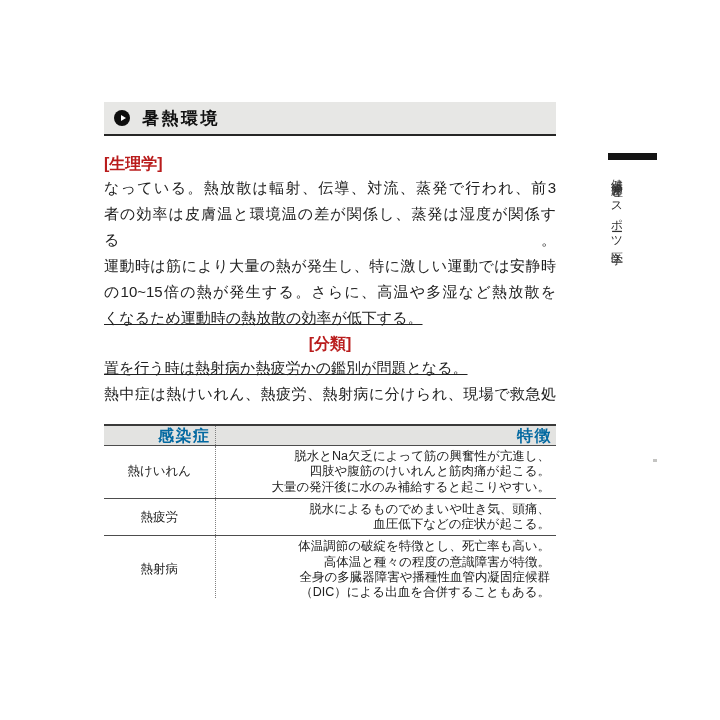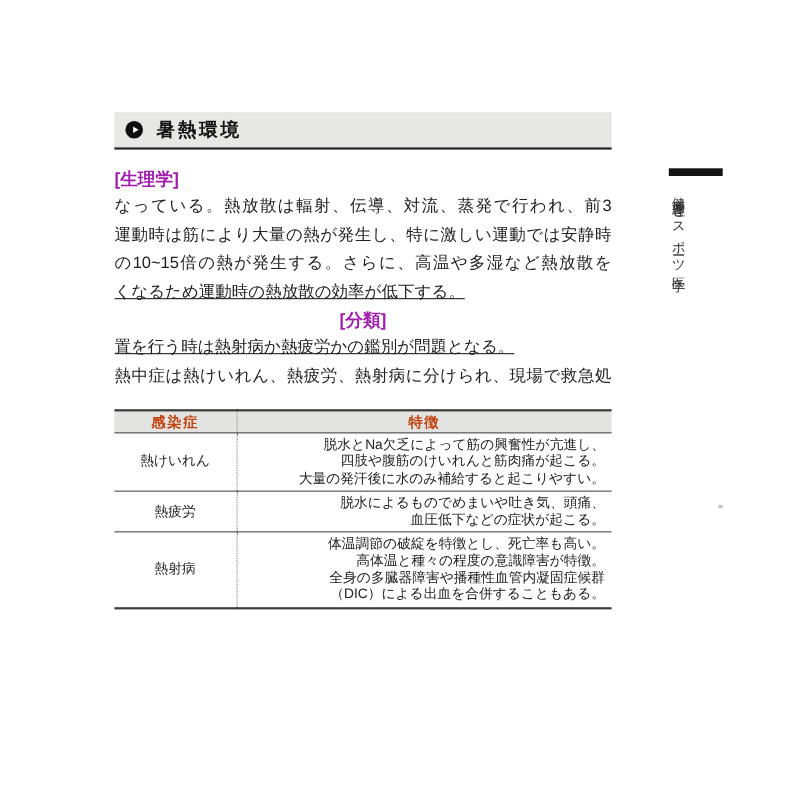--- a/index.html
+++ b/index.html
@@ -46,21 +46,21 @@
     font-weight:bold;
     letter-spacing:2.5px;
     color:#111111;
   }
   
   .sub-heading {
     margin-top:17px;
     font-size:16px;
     font-weight:bold;
     line-height:22px;
-    color:#a21caf;
+    color:#b91c1c;
   }
   .sub-heading.second { margin-top:2px;text-align:center; }
   .para { width:100%; }
   .jline {
     font-size:15px;
     line-height:26px;
     color:#222222;
     text-align:justify;
     text-align-last:justify;
     white-space:normal;
@@ -73,27 +73,27 @@
     width:452px;
     border-collapse:collapse;
     table-layout:fixed;
     border-top:2px solid #3a3a3a;
     border-bottom:2px solid #3a3a3a;
   }
   .heat-table tr { border-bottom:1px solid #4d4d4d; }
   .heat-table tr:last-child { border-bottom:none; }
   .heat-table th {
     background:#e3e3e1;
-    font-size:13px;
+    font-size:16px;
     font-weight:bold;
     letter-spacing:1.5px;
     padding:2px 4px;
     line-height:15px;
-    text-align:center;
-    color:#c2410c;
+    text-align:right;
+    color:#0369a1;
   }
   .heat-table td {
     font-size:12.5px;
     line-height:15.3px;
     padding:3px 6px;
     text-align:center;
     vertical-align:middle;
     color:#222222;
   }
   .col-name { width:111px; }
@@ -132,20 +132,21 @@
 
     <div class="section-header">
       <span class="play-icon"></span>
       <span class="section-title">暑熱環境</span>
     </div>
 
     <div class="sub-heading">[生理学]</div>
 
     <div class="para">
       <div class="jline">なっている。熱放散は輻射、伝導、対流、蒸発で行われ、前3</div>
+      <div class="jline">者の効率は皮膚温と環境温の差が関係し、蒸発は湿度が関係する。</div>
       <div class="jline">運動時は筋により大量の熱が発生し、特に激しい運動では安静時</div>
       <div class="jline">の10~15倍の熱が発生する。さらに、高温や多湿など熱放散を</div>
       <div class="jline last">くなるため運動時の熱放散の効率が低下する。</div>
     </div>
 
     <div class="sub-heading second">[分類]</div>
 
     <div class="para">
       <div class="jline last">置を行う時は熱射病か熱疲労かの鑑別が問題となる。</div>
       <div class="jline">熱中症は熱けいれん、熱疲労、熱射病に分けられ、現場で救急処</div>

